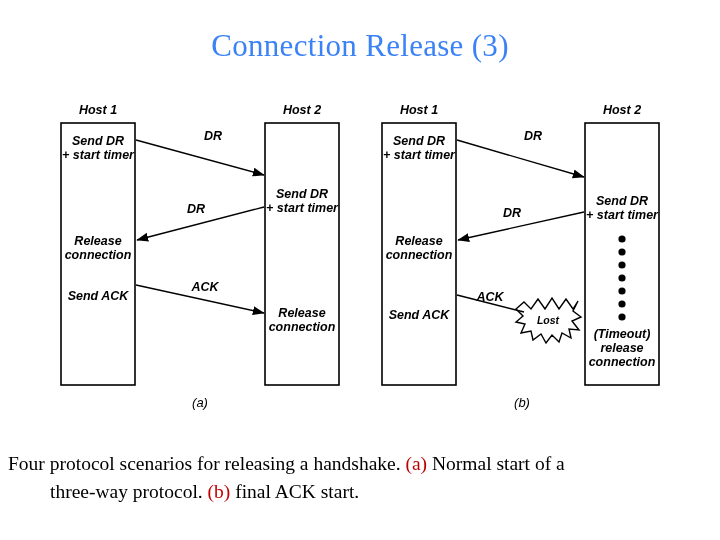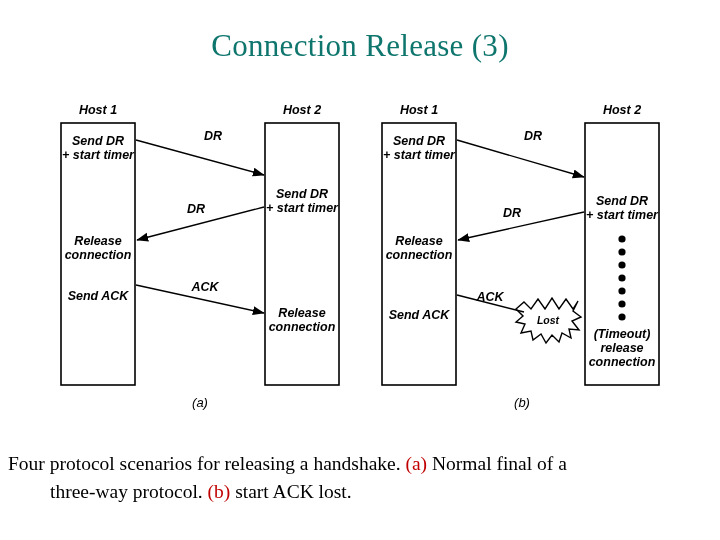--- a/index.html
+++ b/index.html
@@ -18,21 +18,21 @@
     position: relative;
     width: 720px;
     height: 540px;
   }
   .title {
     position: absolute;
     top: 28px;
     left: 0;
     width: 720px;
     text-align: center;
-    color: #0f766e;
+    color: #3b82f6;
     font-family: "Liberation Serif", serif;
     font-size: 31px;
     letter-spacing: 0.3px;
   }
   .diagram {
     position: absolute;
     left: 0;
     top: 95px;
     width: 720px;
     height: 325px;
@@ -188,21 +188,21 @@
         <text class="lost" x="548" y="229" text-anchor="middle">Lost</text>
       </g>
 
       <text class="sub" x="522" y="312" text-anchor="middle">(b)</text>
     </svg>
   </div>
 
   <div class="caption">
     <span>Four protocol scenarios for releasing a handshake.</span>
     <span class="lbl">(a)</span>
-    <span>Normal final of a</span>
+    <span>Normal start of a</span>
     <span class="line2">
       <span>three-way protocol.</span>
       <span class="lbl">(b)</span>
-      <span>start ACK lost.</span>
+      <span>final ACK start.</span>
     </span>
   </div>
 
 </div>
 
 </body></html>

